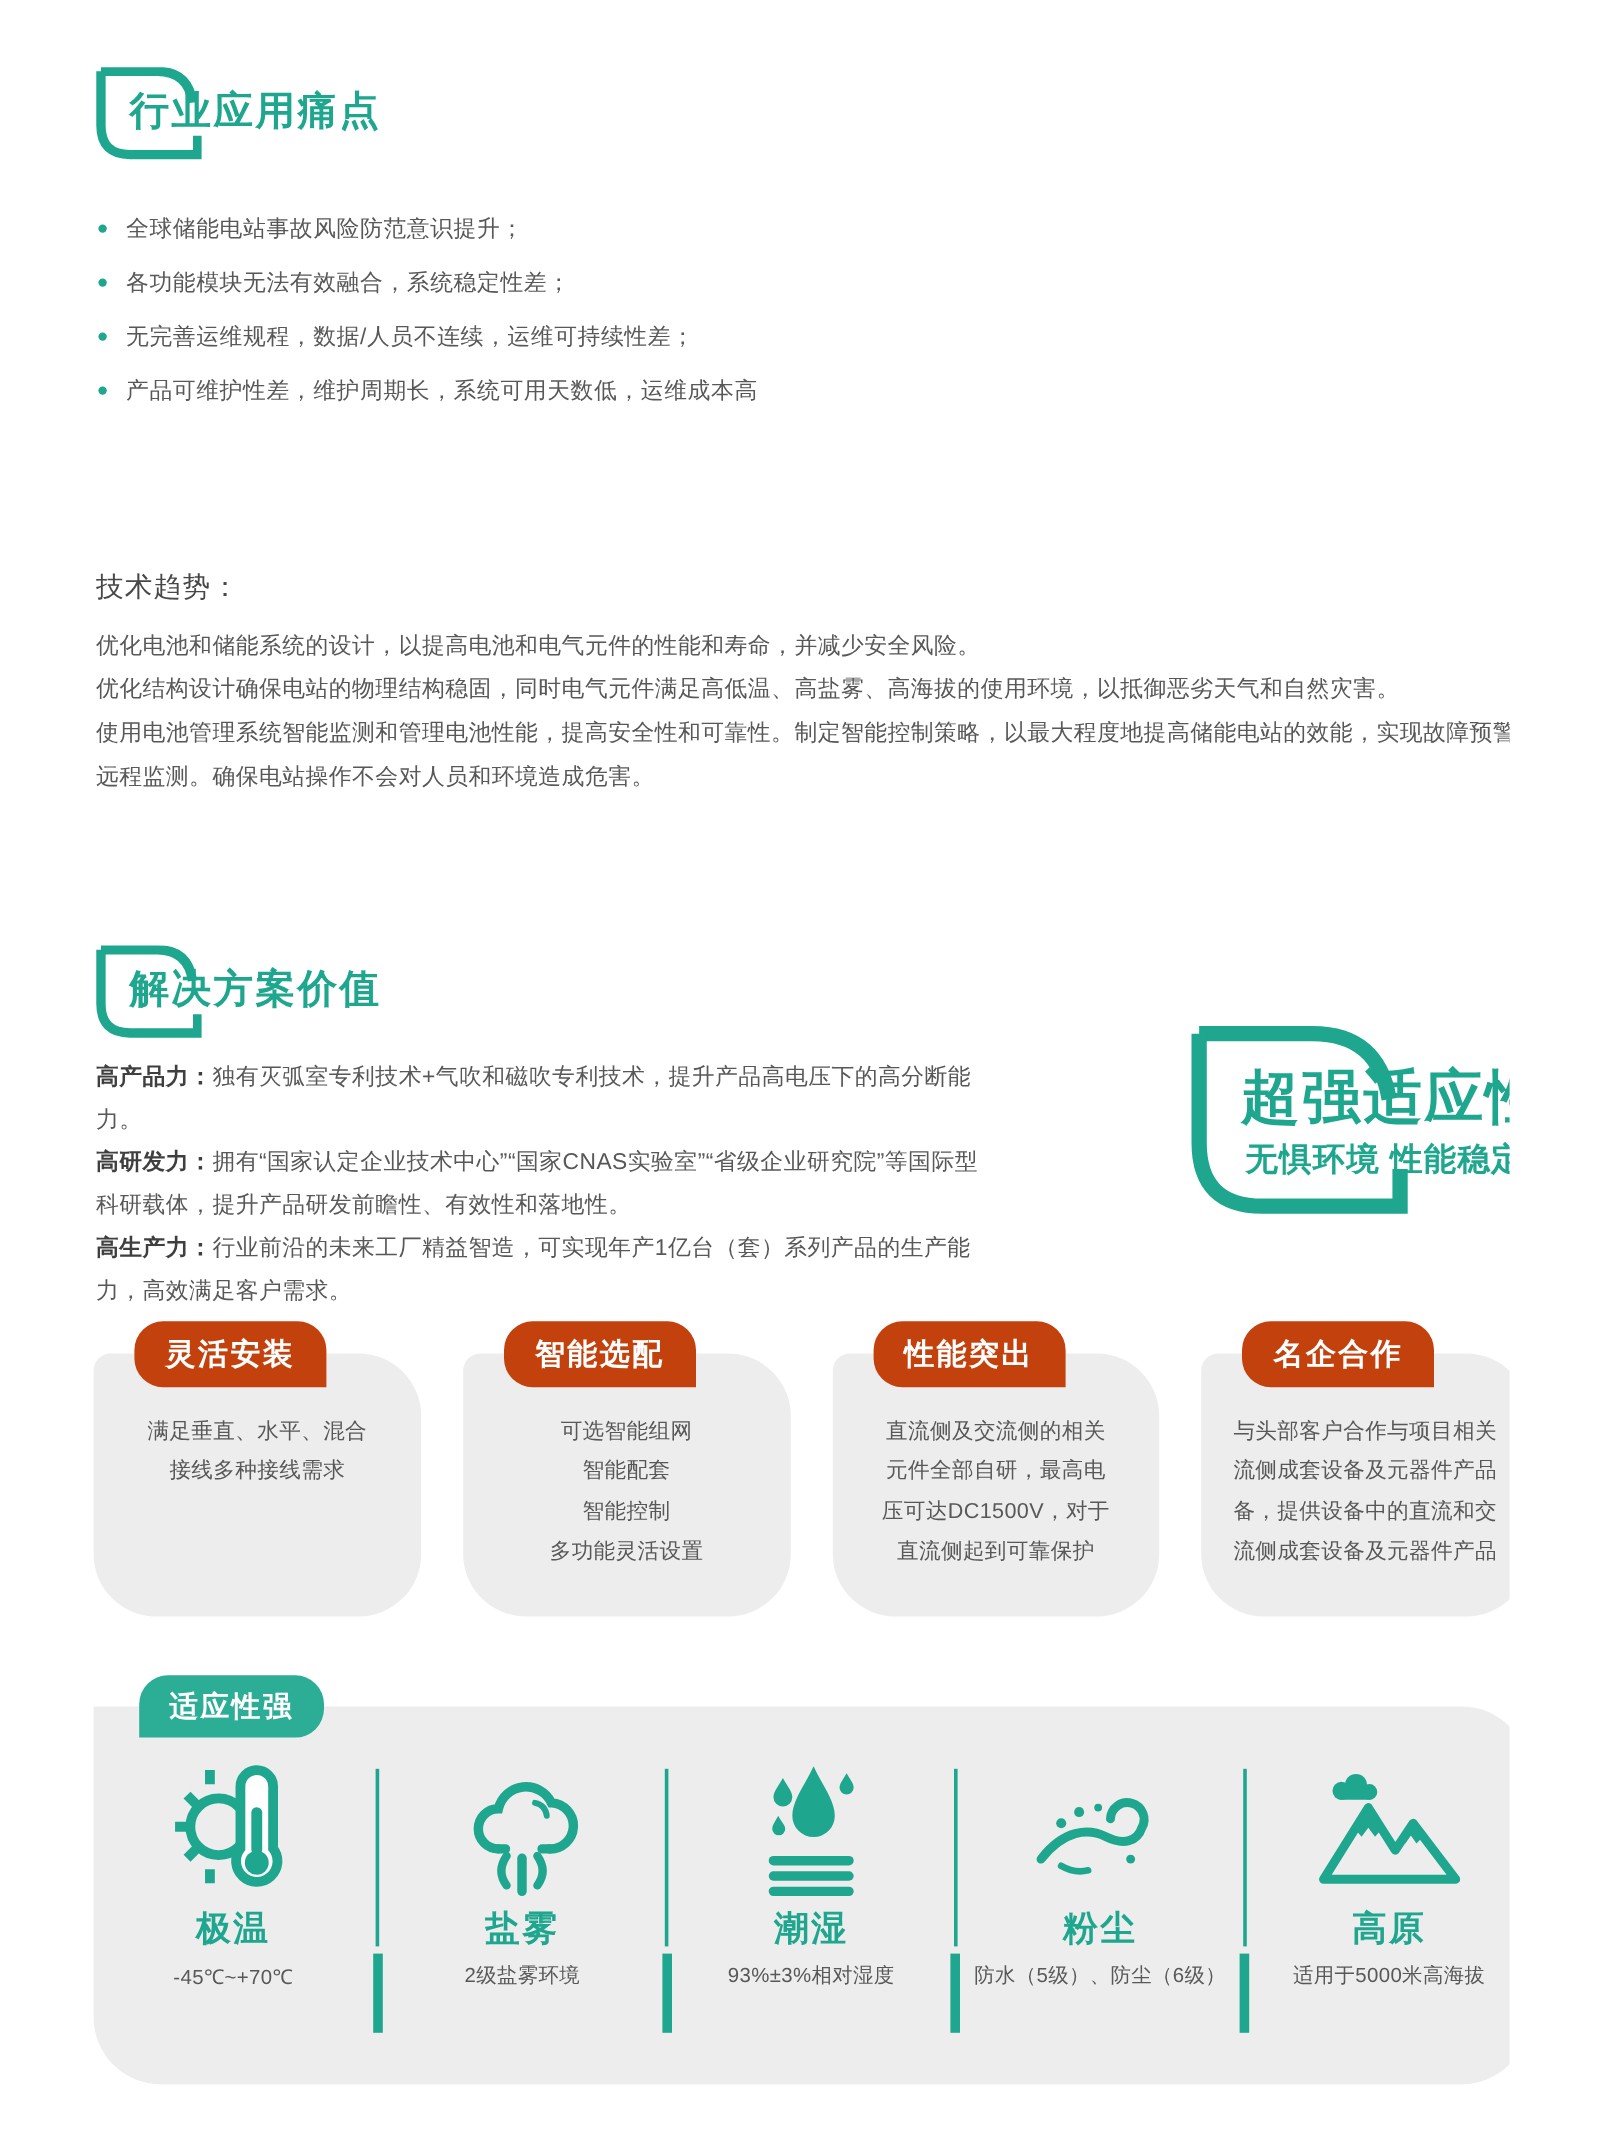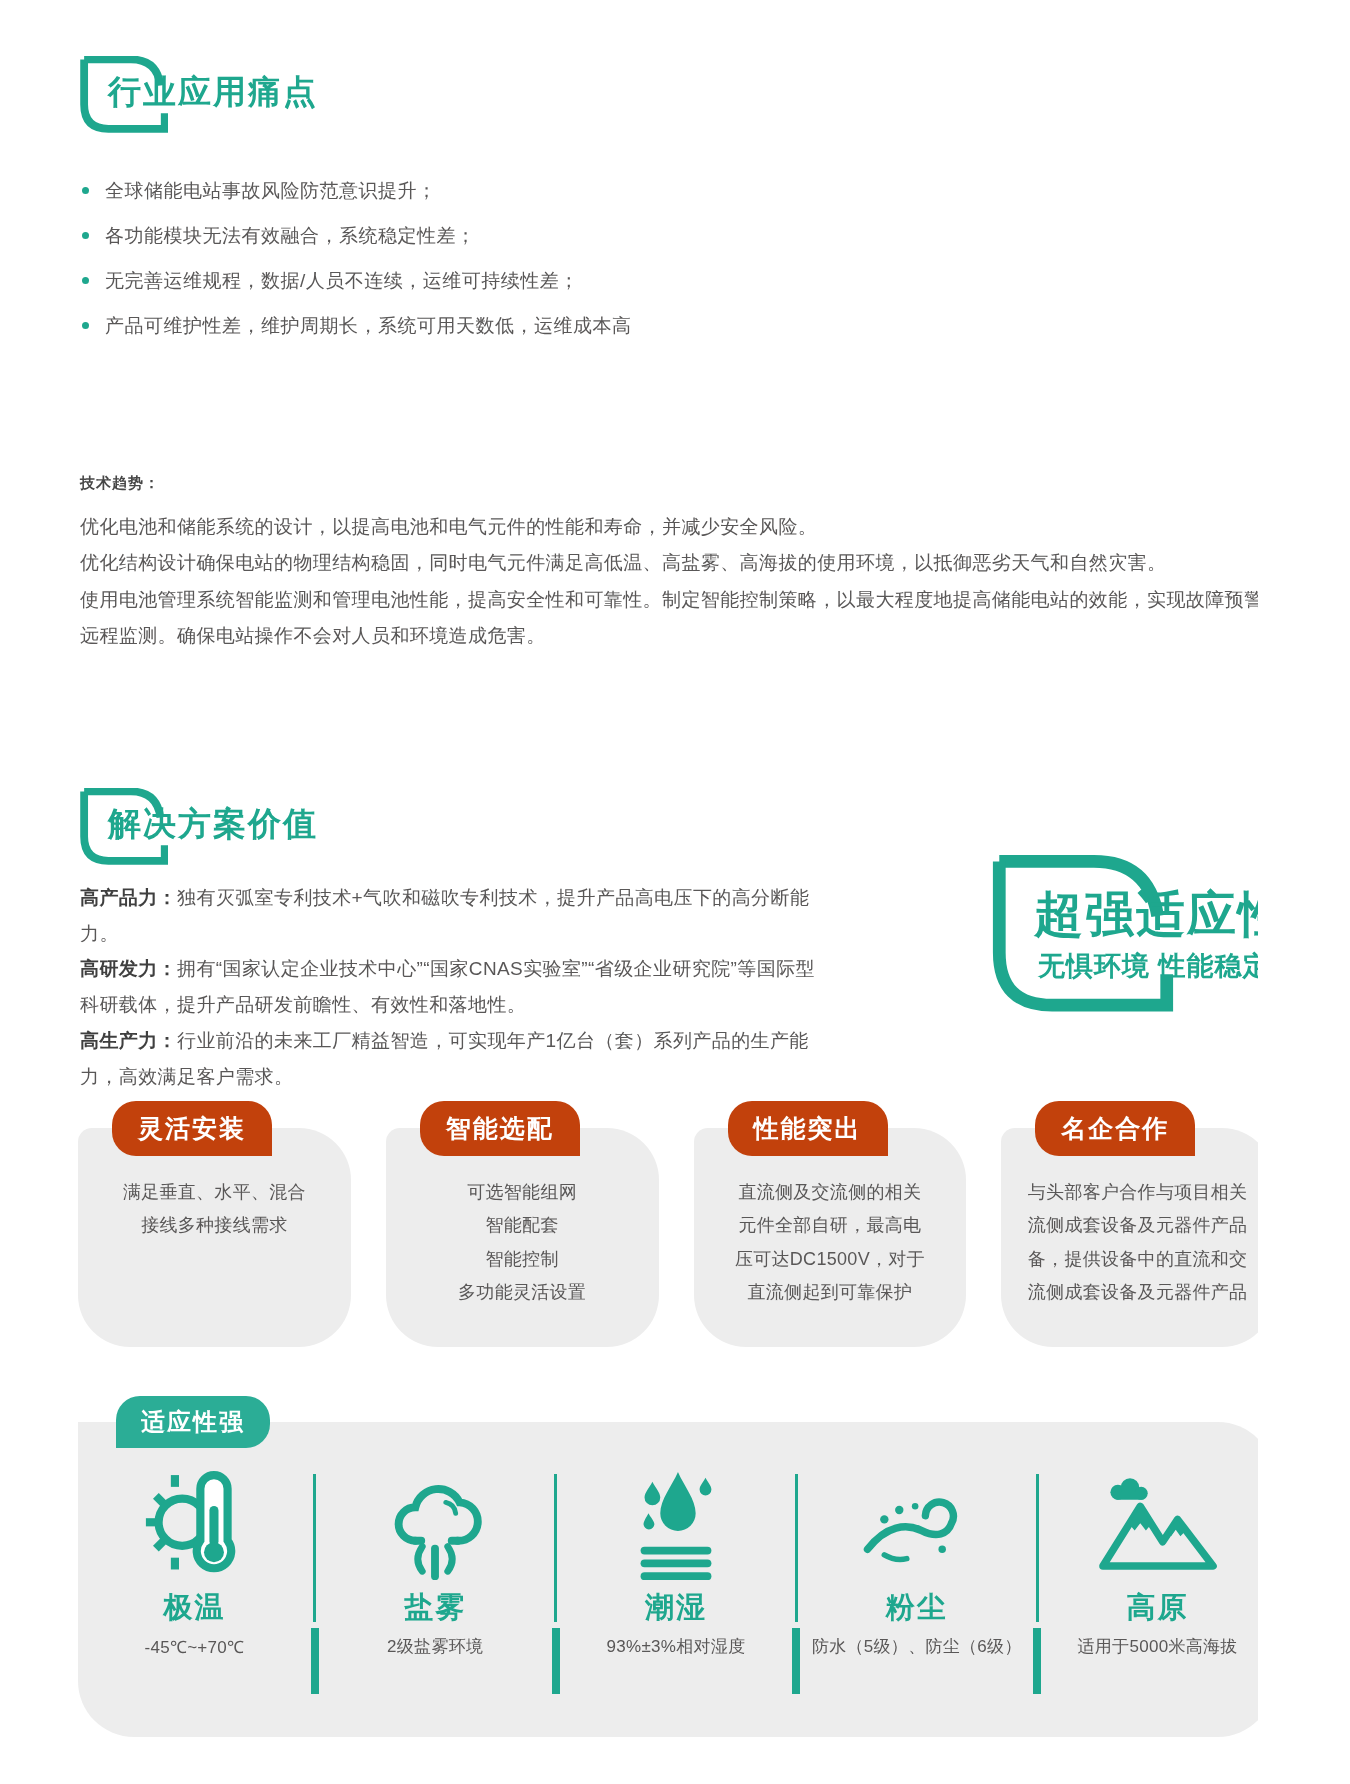--- a/index.html
+++ b/index.html
@@ -12,21 +12,21 @@
   .sec-header h2{position:absolute;left:28px;top:16px;margin:0;font-size:33px;line-height:1.2;
                  font-weight:bold;color:#1EA78E;letter-spacing:2px;white-space:nowrap;}
 
   
   .bullets{position:absolute;left:82px;top:178px;list-style:none;margin:0;padding:0;}
   .bullets li{display:flex;align-items:flex-start;margin-bottom:19px;font-size:19px;color:#595757;letter-spacing:0.5px;}
   .dot{width:7px;height:7px;border-radius:50%;background:#1EA78E;margin:9px 16px 0 0;flex:0 0 auto;}
 
   
   .tech{position:absolute;left:80px;top:474px;width:1215px;}
-  .tech h3{margin:0 0 16px 0;font-size:15px;font-weight:bold;color:#474747;letter-spacing:1px;}
+  .tech h3{margin:0 0 16px 0;font-size:23px;font-weight:normal;color:#474747;letter-spacing:1px;}
   .tech p{margin:0;font-size:19px;line-height:1.92;color:#595757;letter-spacing:0.4px;}
 
   
   .solution-text{position:absolute;left:80px;top:880px;width:742px;font-size:19px;line-height:1.88;letter-spacing:0.4px;}
   .solution-text p{margin:0;}
   .solution-text b{color:#3f3f3f;}
 
   
   .callout{position:absolute;left:982px;top:838px;width:400px;height:210px;}
   .callout svg{position:absolute;left:10px;top:8px;}

